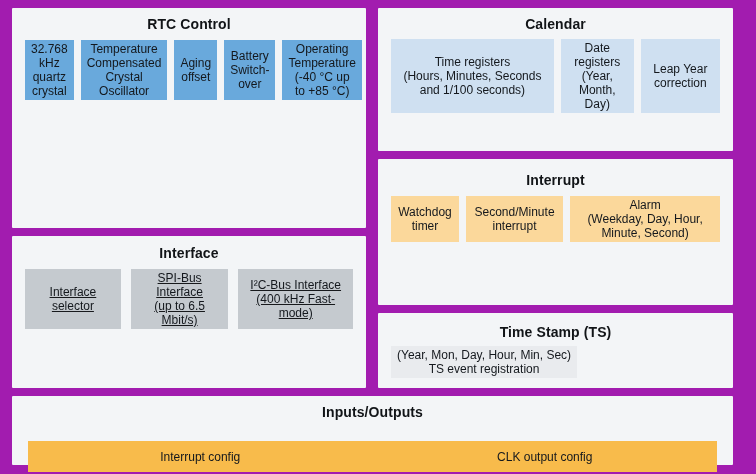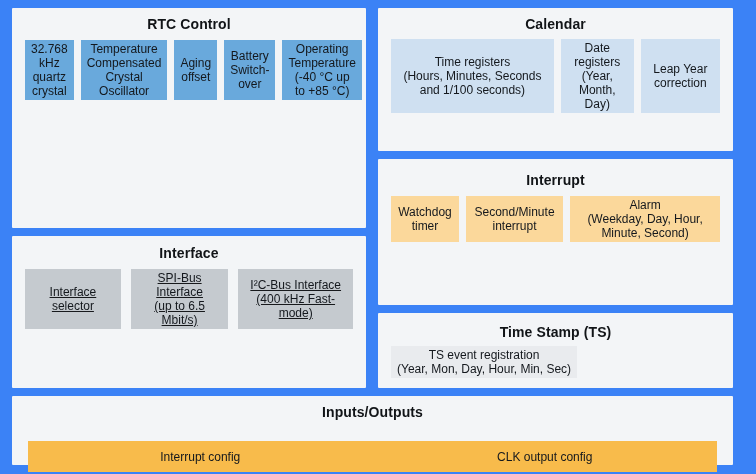--- a/index.html
+++ b/index.html
@@ -1,20 +1,20 @@
 <!DOCTYPE html>
 <html><head>
 <meta charset="utf-8">
 <style>
   html, body { margin: 0; padding: 0; background: #ffffff; }
   .page {
     position: relative;
     width: 756px;
     height: 474px;
-    background: #3b82f6;
+    background: #a21caf;
     font-family: "Liberation Sans", sans-serif;
     color: #17191c;
     overflow: hidden;
   }
   .panel {
     position: absolute;
     background: #f3f5f7;
     border-radius: 1px;
     box-sizing: border-box;
     display: flex;
@@ -156,22 +156,22 @@
         <span class="ln">Alarm</span>
         <span class="ln">(Weekday, Day, Hour, Minute, Second)</span>
       </div>
     </div>
   </section>
 
   <section class="panel" id="p-ts">
     <h2 class="panel-title">Time Stamp (TS)</h2>
     <div class="boxes">
       <div class="box lightgray">
+        <span class="ln">(Year, Mon, Day, Hour, Min, Sec)</span>
         <span class="ln">TS event registration</span>
-        <span class="ln">(Year, Mon, Day, Hour, Min, Sec)</span>
       </div>
     </div>
   </section>
 
   <section class="panel" id="p-io">
     <h2 class="panel-title">Inputs/Outputs</h2>
     <div class="boxes">
       <div class="box orange">
         <span class="ln">Interrupt config</span>
       </div>

